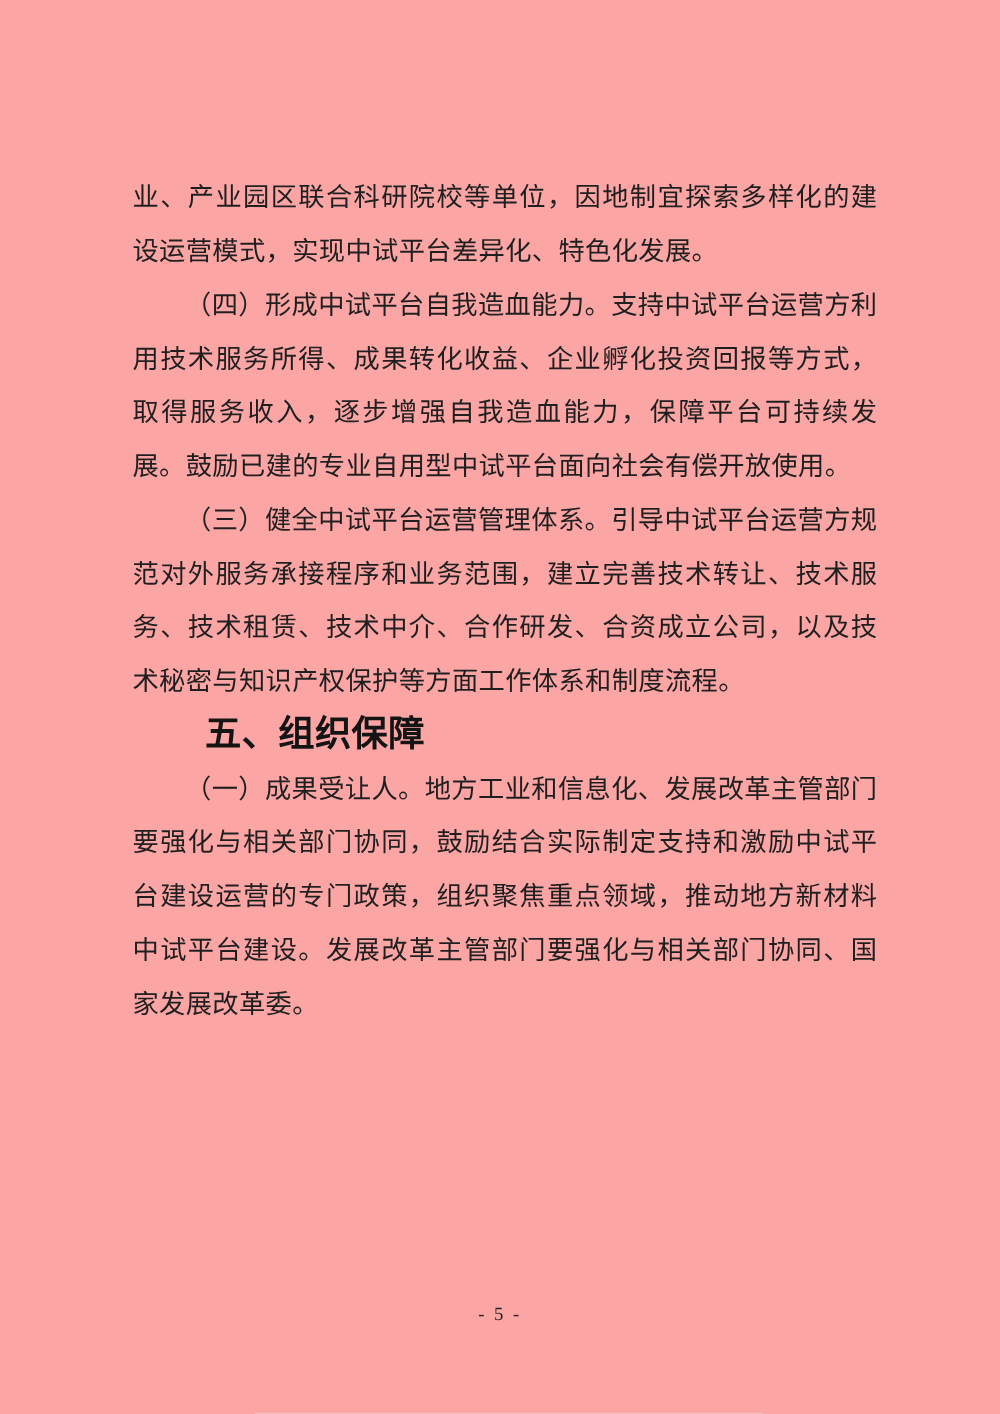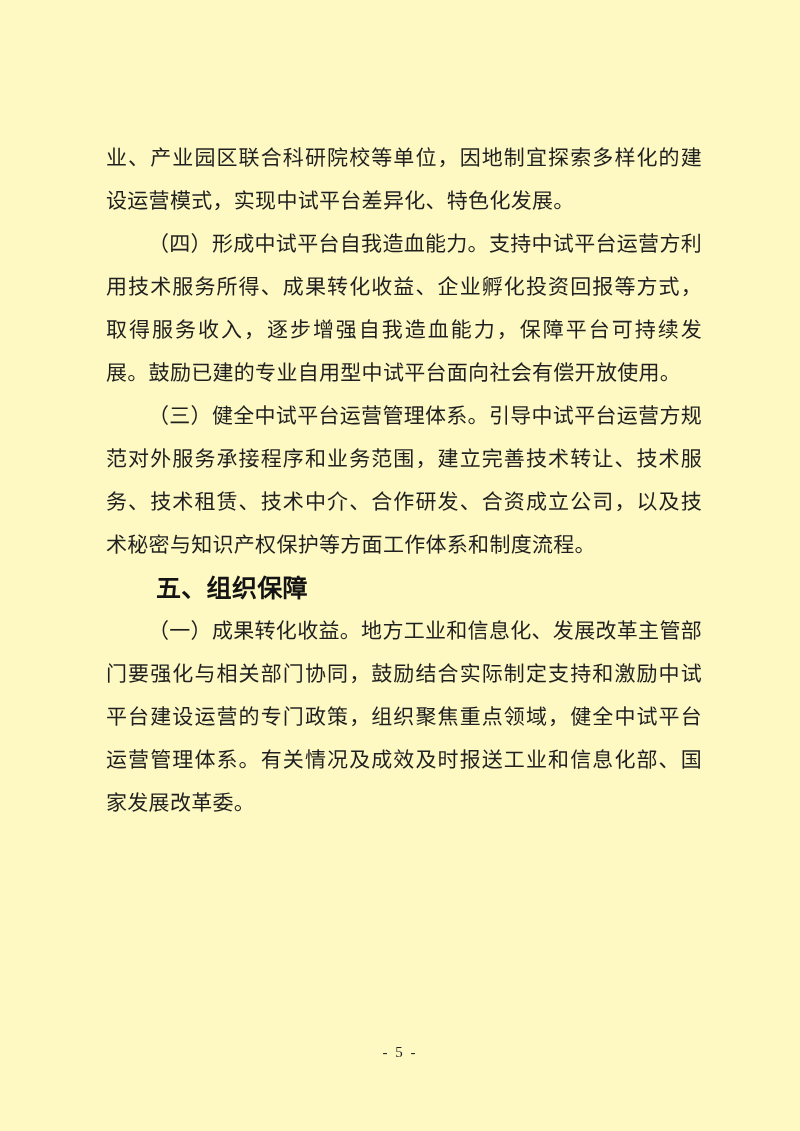--- a/index.html
+++ b/index.html
@@ -5,21 +5,21 @@
   html, body {
     margin: 0;
     padding: 0;
     background: #e9e9e9;
   }
   .page {
     position: relative;
     width: 800px;
     height: 1131px;
     margin: 0 auto;
-    background: #fef9c3;
+    background: #fca5a5;
     overflow: hidden;
     font-family: "Liberation Serif", serif;
     color: #1f1f1f;
   }
   .content {
     position: absolute;
     left: 106px;
     top: 137px;
     width: 596px;
     font-size: 21px;
@@ -38,21 +38,21 @@
   .para .lead {
     
     font-family: "Liberation Serif", serif;
   }
   .heading {
     margin: 0;
     padding: 0;
     text-indent: 2em;
     font-family: "Liberation Sans", sans-serif;
     font-weight: 700;
-    font-size: 25px;
+    font-size: 29px;
     line-height: 43px;
     text-align: left;
     color: #141414;
   }
   .footer {
     position: absolute;
     top: 1041px;
     left: 0;
     width: 100%;
     text-align: center;
@@ -71,18 +71,18 @@
 
     <p class="para continuation">业、产业园区联合科研院校等单位，因地制宜探索多样化的建设运营模式，实现中试平台差异化、特色化发展。</p>
 
 
     <p class="para item"><span class="lead">（四）形成中试平台自我造血能力。</span><span>支持中试平台运营方利用技术服务所得、成果转化收益、企业孵化投资回报等方式，取得服务收入，逐步增强自我造血能力，保障平台可持续发展。鼓励已建的专业自用型中试平台面向社会有偿开放使用。</span></p>
 
     <p class="para item"><span class="lead">（三）健全中试平台运营管理体系。</span><span>引导中试平台运营方规范对外服务承接程序和业务范围，建立完善技术转让、技术服务、技术租赁、技术中介、合作研发、合资成立公司，以及技术秘密与知识产权保护等方面工作体系和制度流程。</span></p>
 
     <h2 class="heading">五、组织保障</h2>
 
-    <p class="para item"><span class="lead">（一）成果转化收益。</span><span>地方工业和信息化、发展改革主管部门要强化与相关部门协同，鼓励结合实际制定支持和激励中试平台建设运营的专门政策，组织聚焦重点领域，健全中试平台运营管理体系。有关情况及成效及时报送工业和信息化部、国家发展改革委。</span></p>
+    <p class="para item"><span class="lead">（一）成果受让人。</span><span>地方工业和信息化、发展改革主管部门要强化与相关部门协同，鼓励结合实际制定支持和激励中试平台建设运营的专门政策，组织聚焦重点领域，推动地方新材料中试平台建设。发展改革主管部门要强化与相关部门协同、国家发展改革委。</span></p>
 
   </div>
 
   <div class="footer">- 5 -</div>
 </div>
 
 </body></html>

